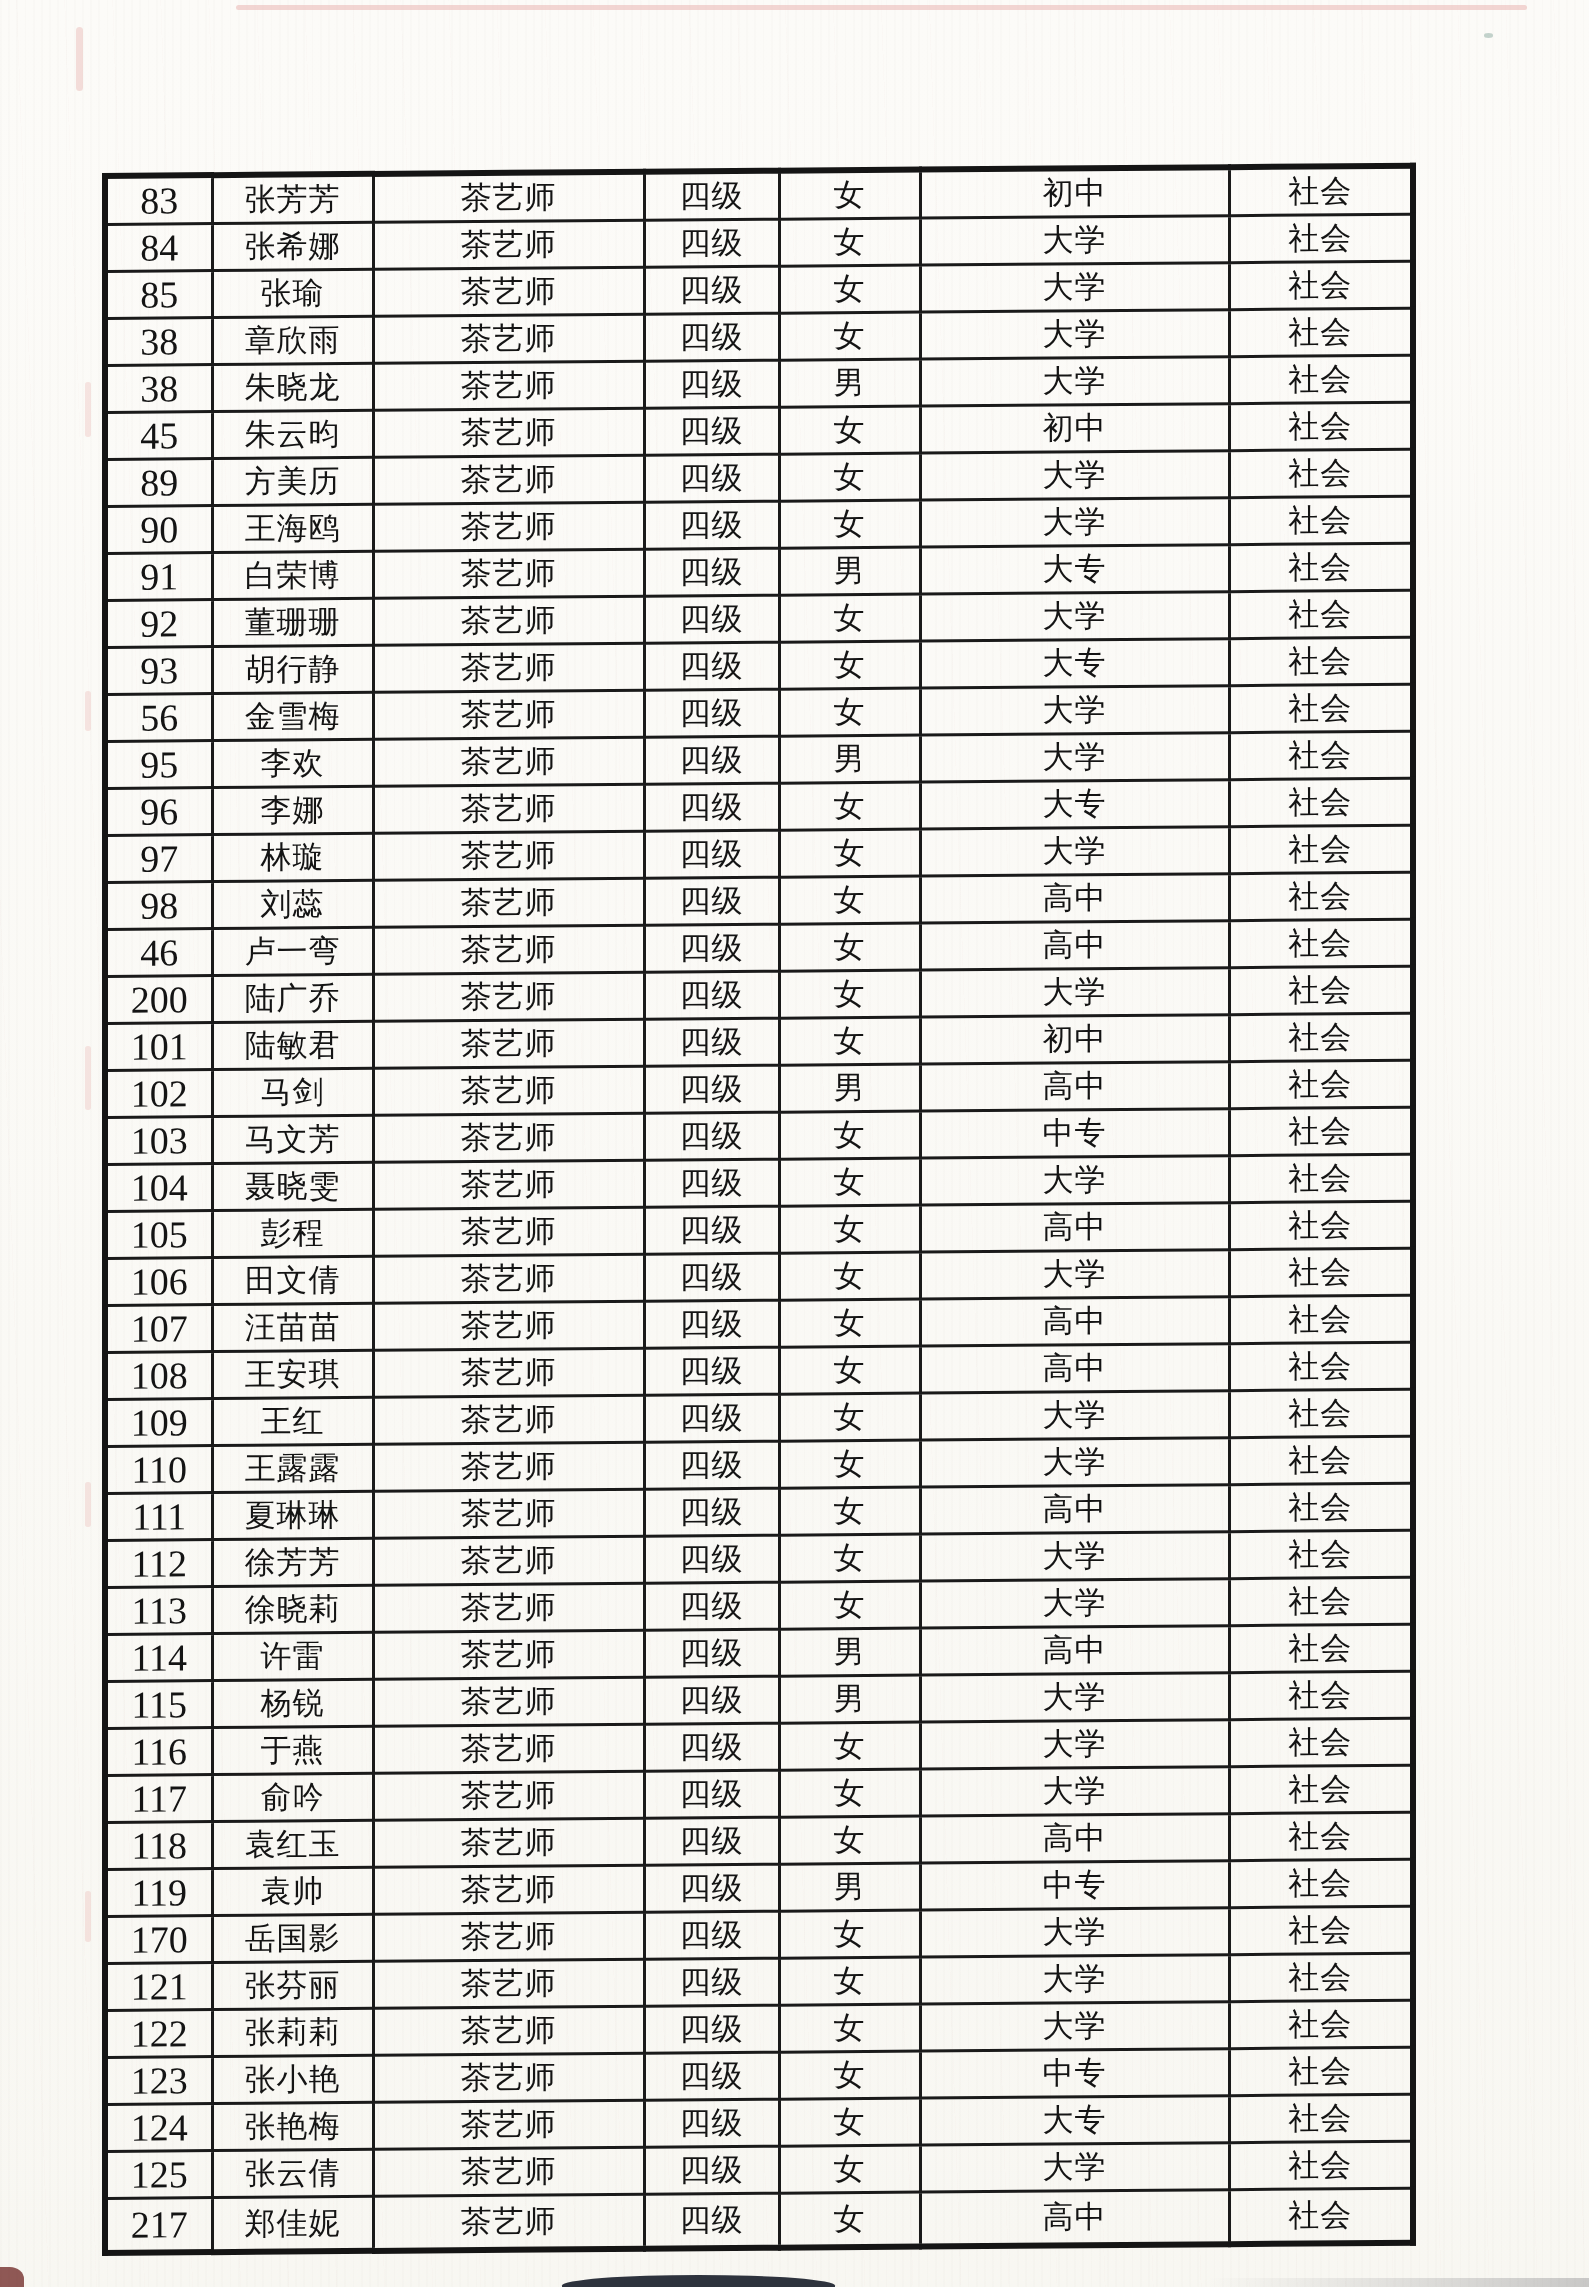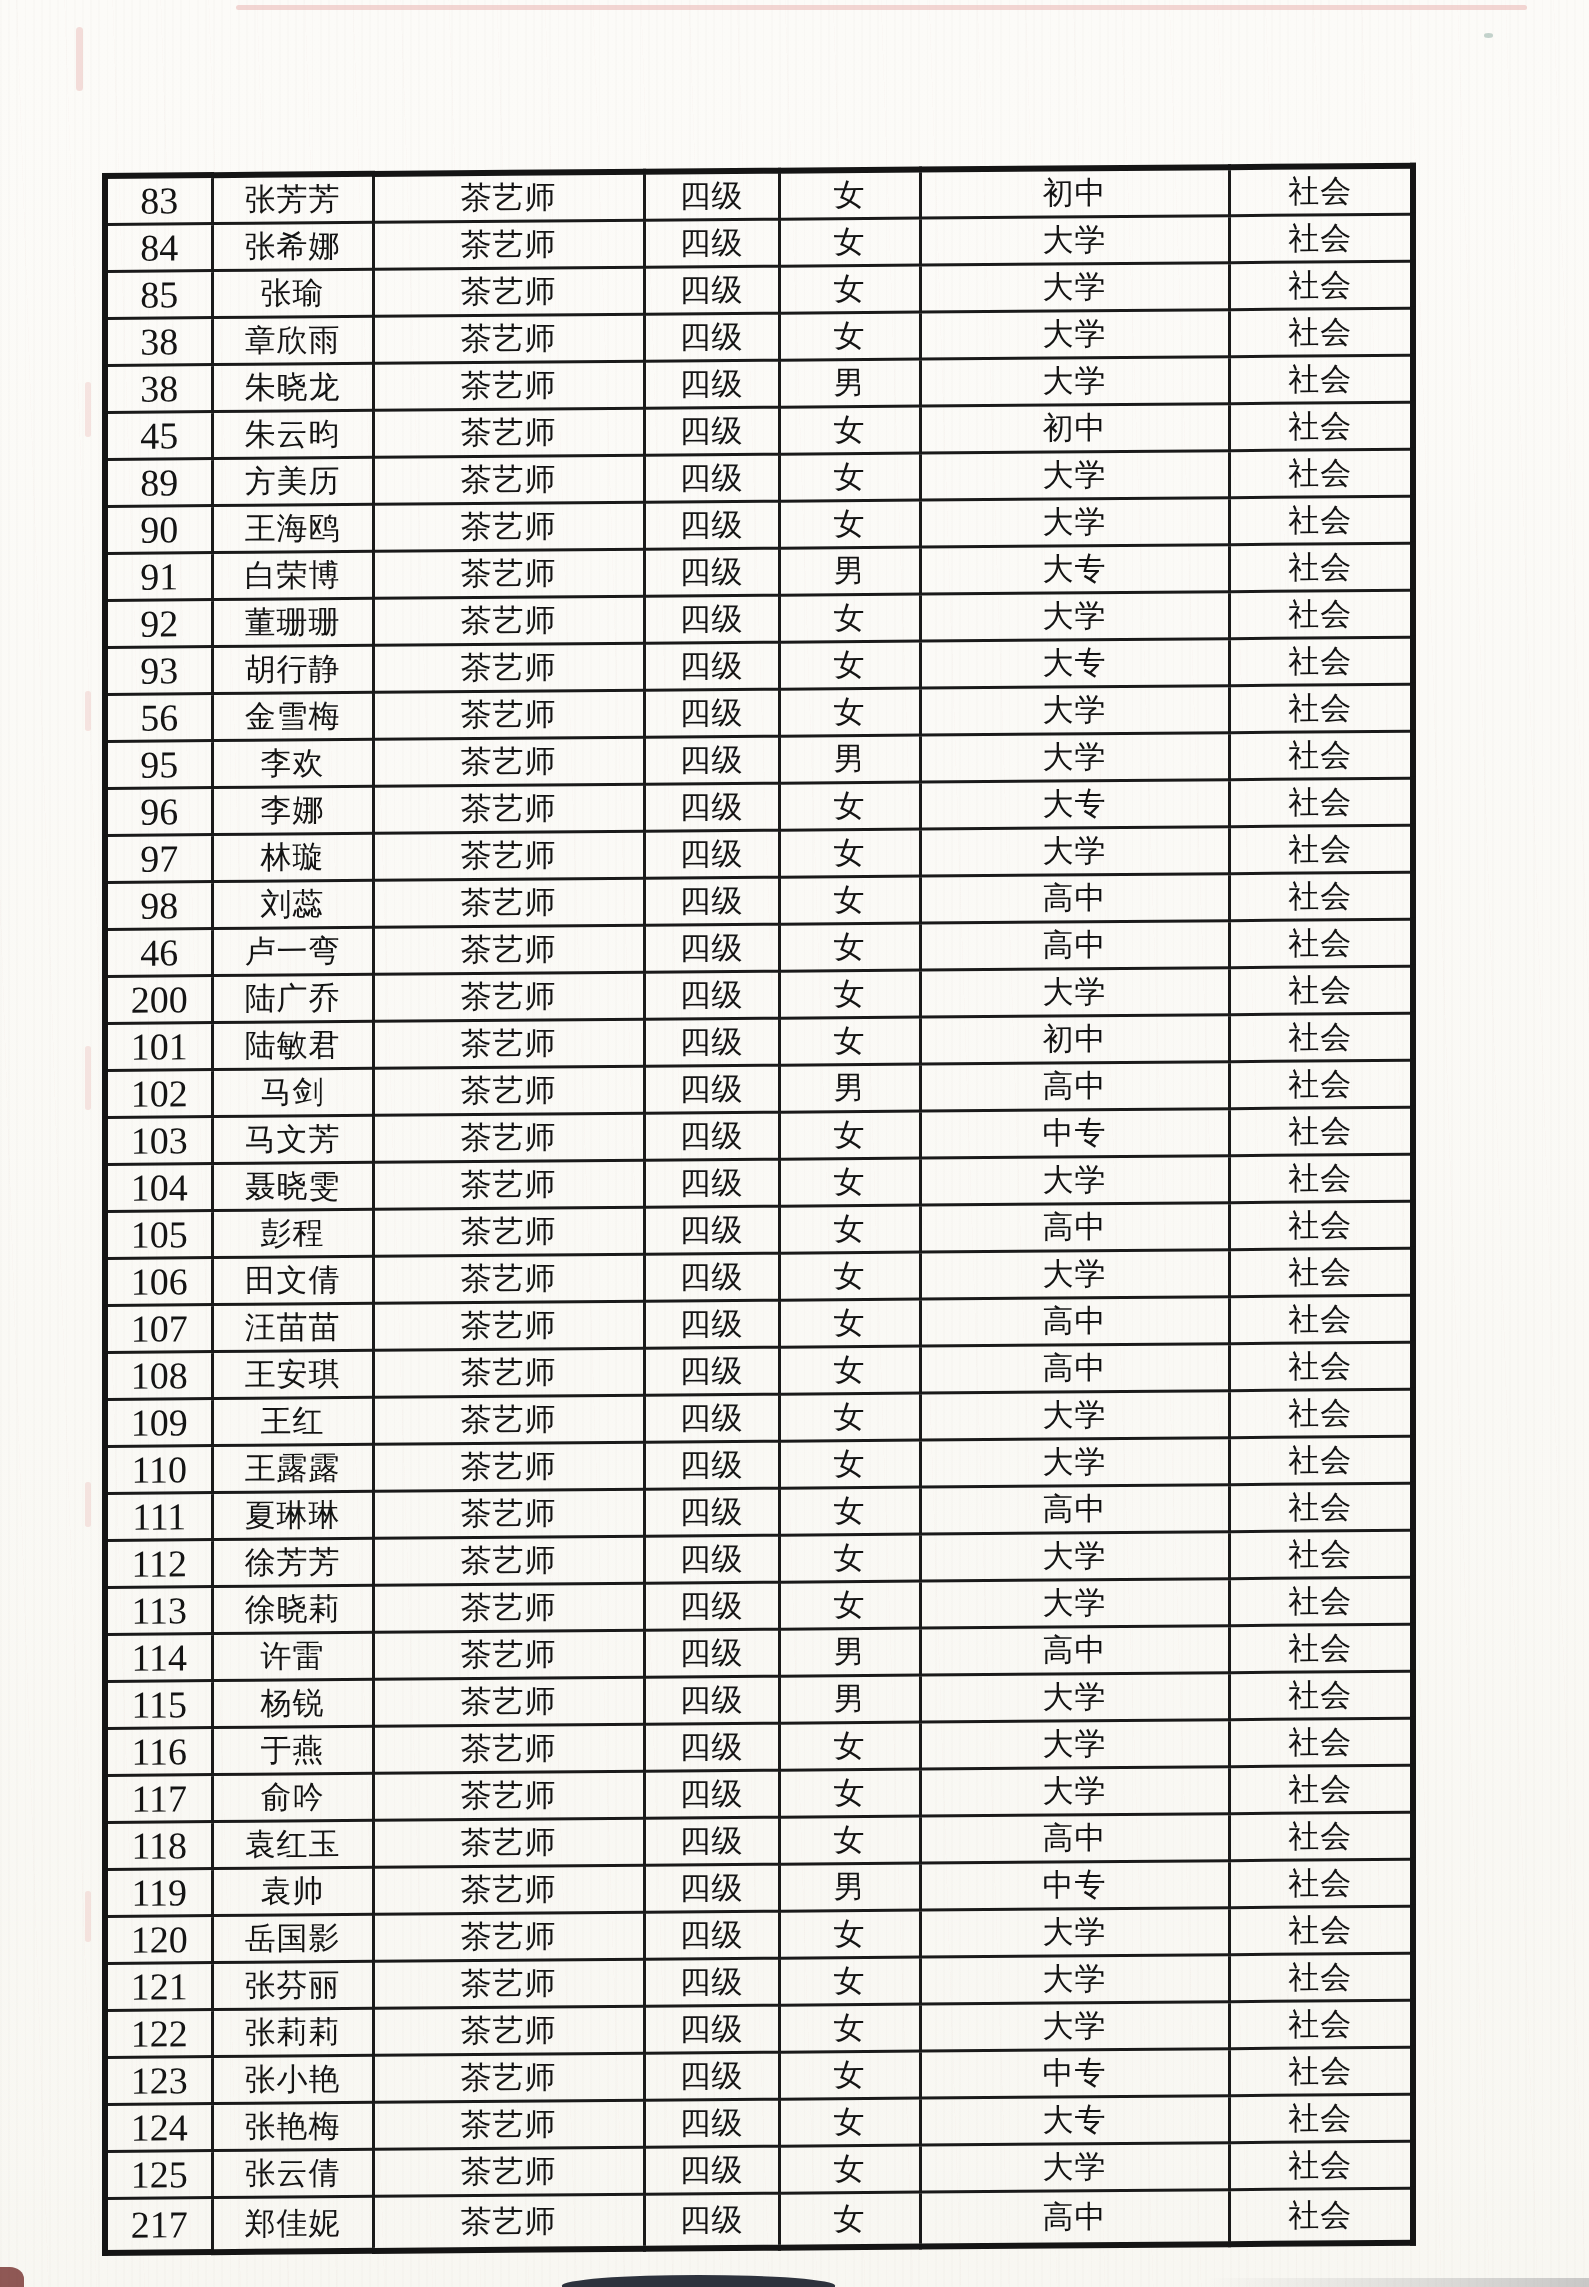--- a/index.html
+++ b/index.html
@@ -418,21 +418,21 @@
           <tr>
             <td class="cell-no">119</td>
             <td class="cell-name">袁帅</td>
             <td class="cell-occupation">茶艺师</td>
             <td class="cell-level">四级</td>
             <td class="cell-gender">男</td>
             <td class="cell-education">中专</td>
             <td class="cell-category">社会</td>
           </tr>
           <tr>
-            <td class="cell-no">120</td>
+            <td class="cell-no">170</td>
             <td class="cell-name">岳国影</td>
             <td class="cell-occupation">茶艺师</td>
             <td class="cell-level">四级</td>
             <td class="cell-gender">女</td>
             <td class="cell-education">大学</td>
             <td class="cell-category">社会</td>
           </tr>
           <tr>
             <td class="cell-no">121</td>
             <td class="cell-name">张芬丽</td>

